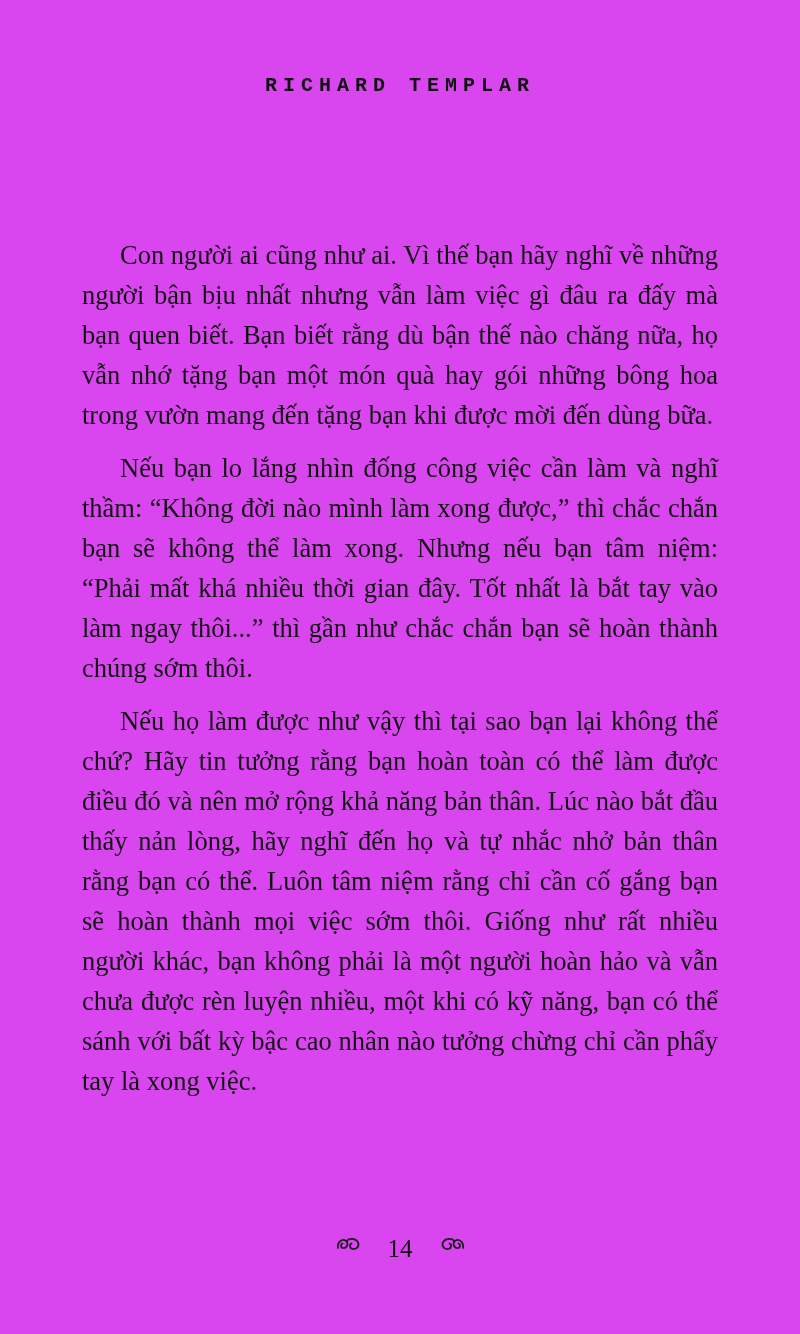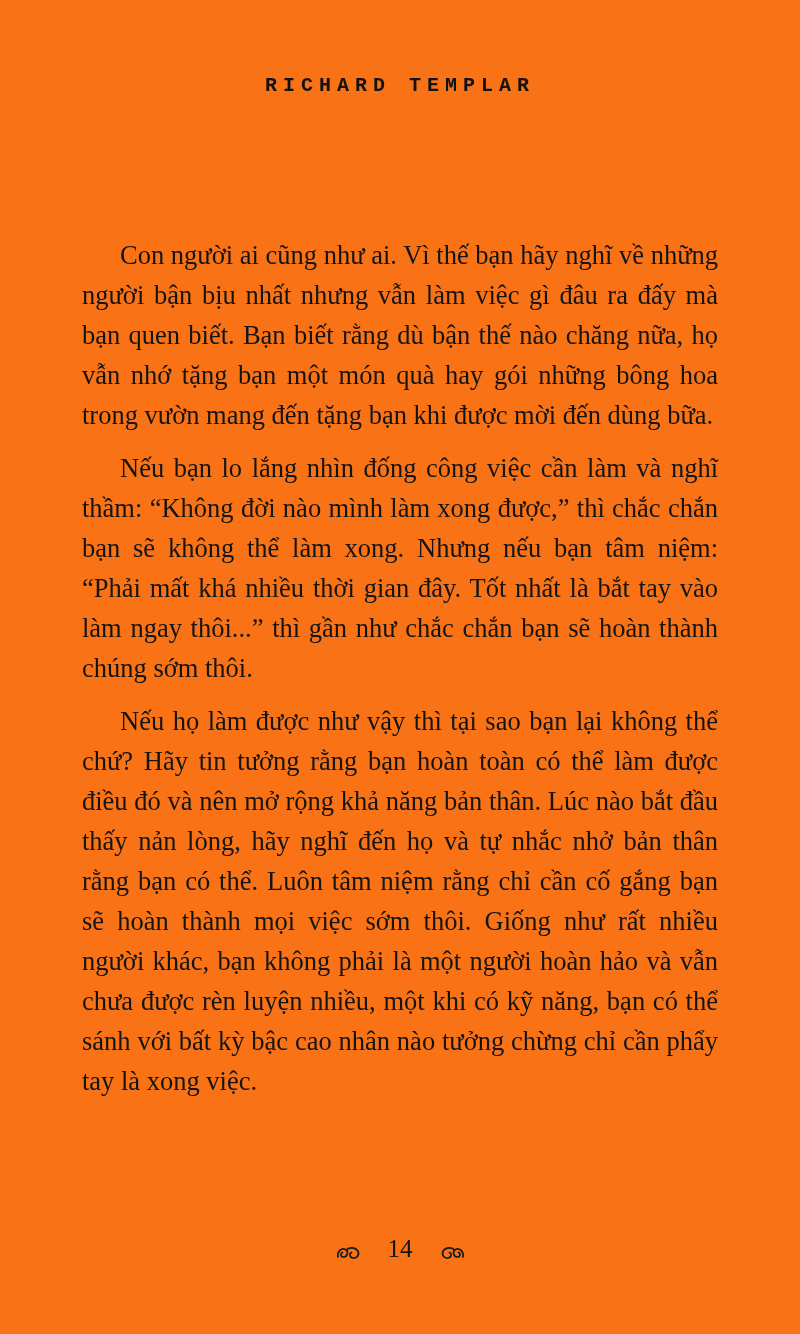--- a/index.html
+++ b/index.html
@@ -5,21 +5,21 @@
   html, body {
     margin: 0;
     padding: 0;
     background: #ffffff;
   }
   .page {
     position: relative;
     width: 800px;
     height: 1334px;
     margin: 0 auto;
-    background: #f97316;
+    background: #d946ef;
     color: #161616;
     box-sizing: border-box;
     padding: 74px 82px 0 82px;
     overflow: hidden;
   }
   .running-head {
     text-align: center;
     font-family: "Liberation Mono", "DejaVu Sans Mono", monospace;
     font-weight: 700;
     font-size: 20px;
@@ -57,21 +57,21 @@
     top: 8px;
     color: #101010;
   }
   .footer {
     position: absolute;
     top: 1236px;
     left: 0;
     width: 100%;
     display: flex;
     justify-content: center;
-    align-items: flex-end;
+    align-items: flex-start;
     gap: 26px;
   }
   .pagenum {
     font-family: "Liberation Serif", "DejaVu Serif", serif;
     font-size: 25px;
     color: #141414;
     line-height: 1;
   }
   .orn {
     display: inline-flex;

